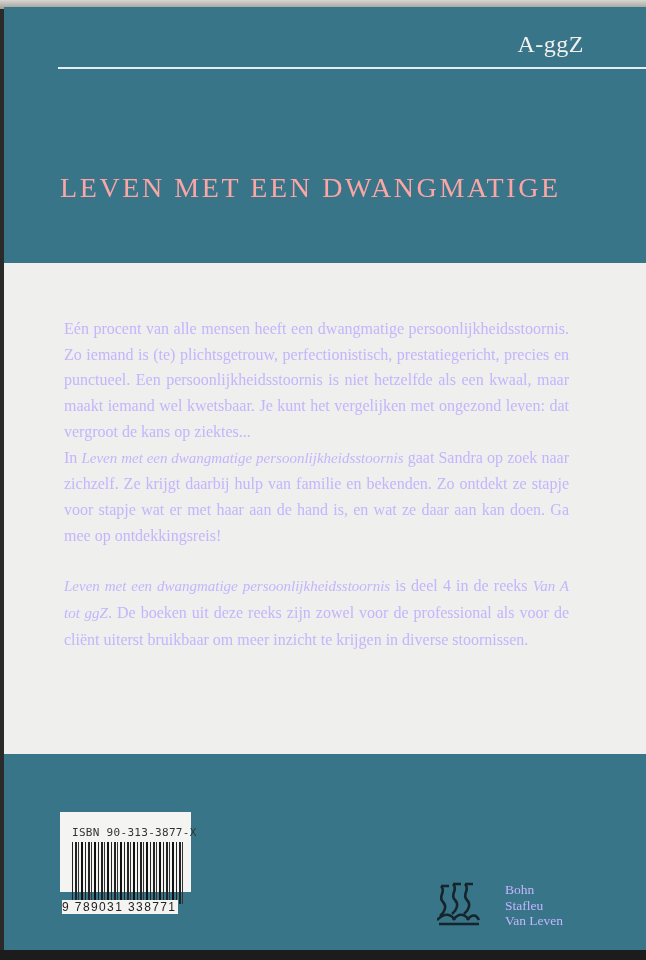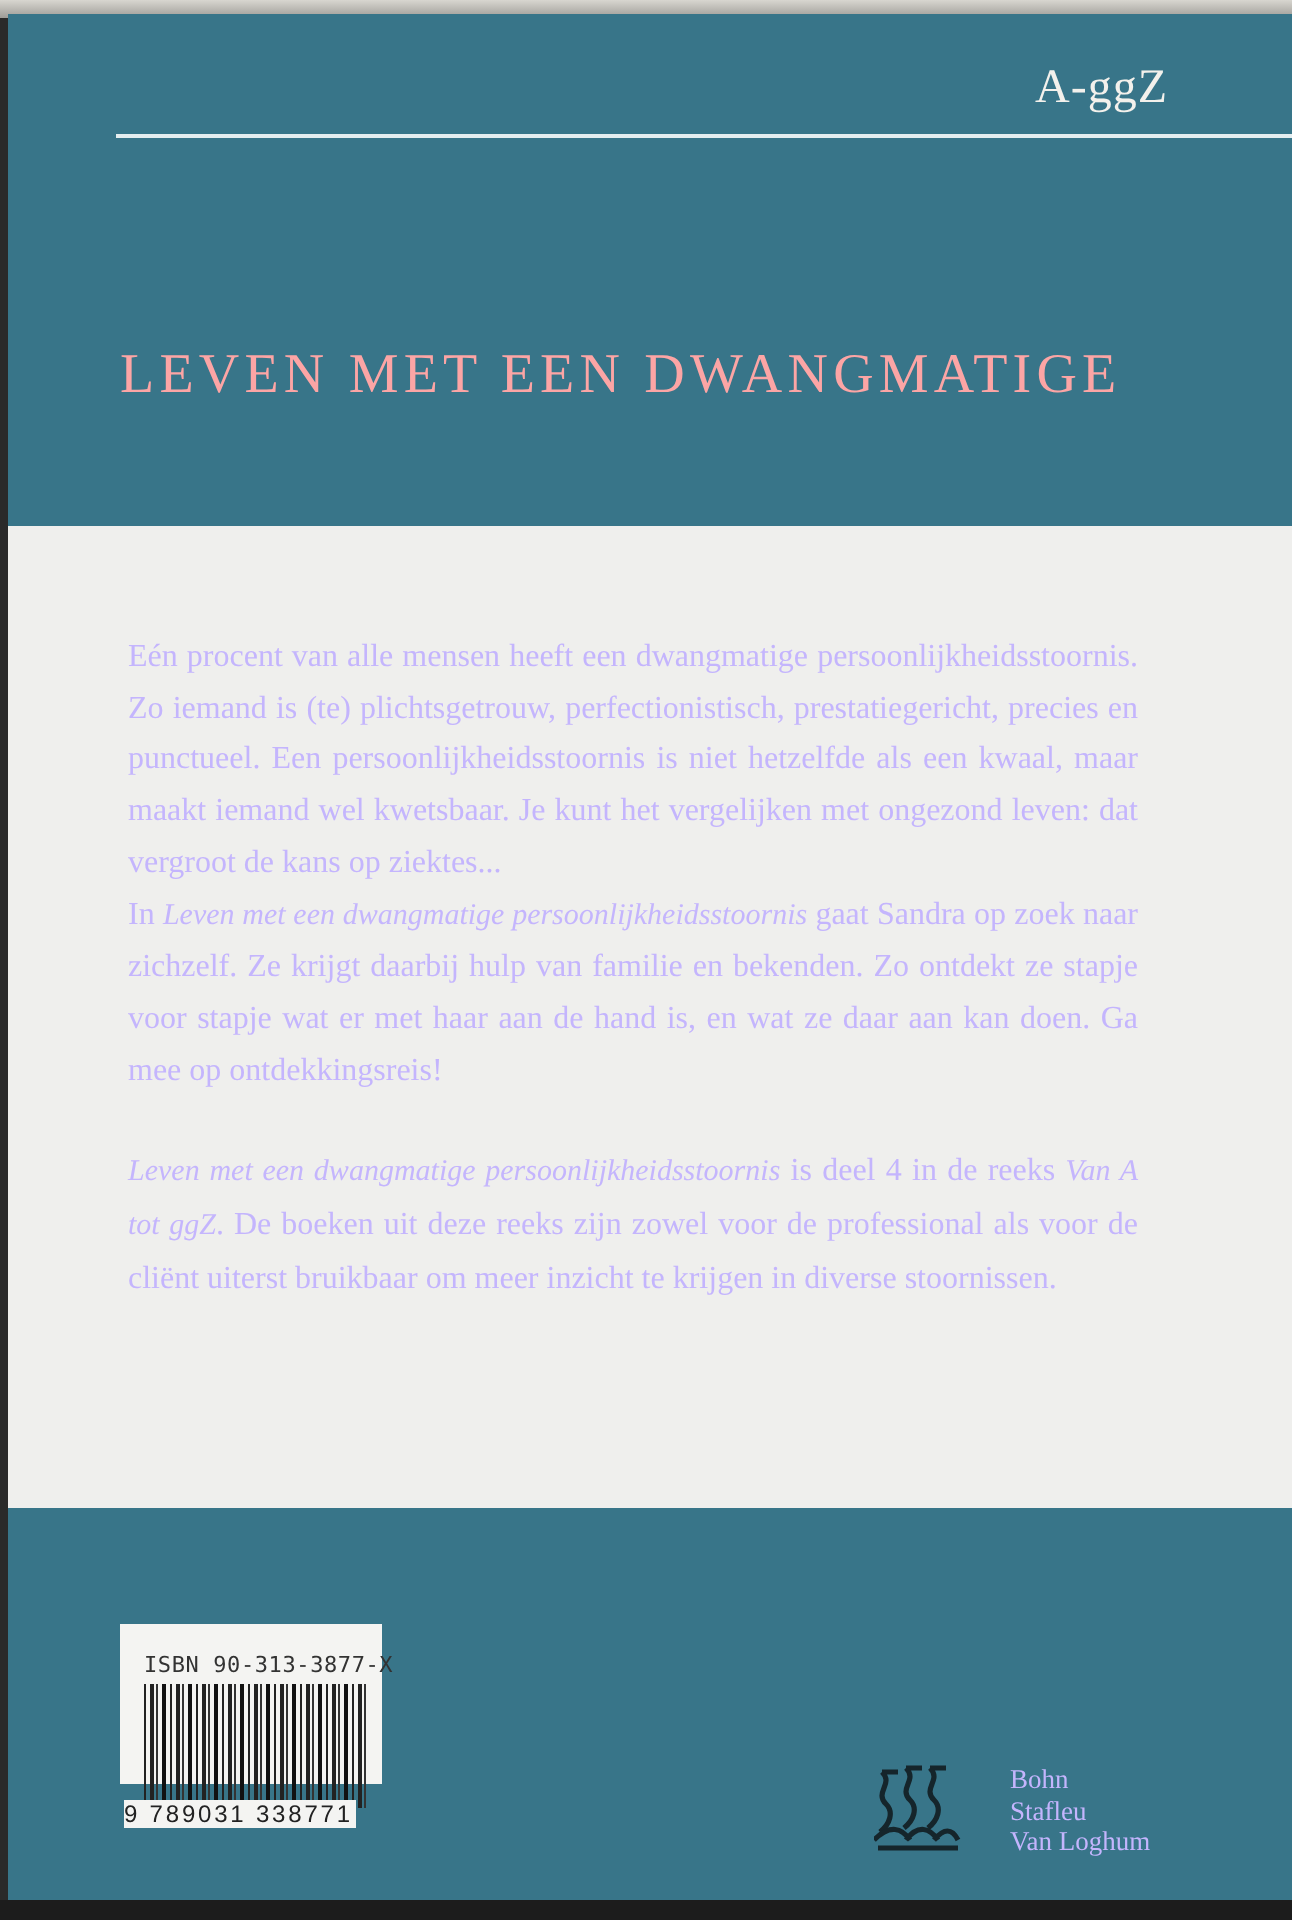--- a/index.html
+++ b/index.html
@@ -57,15 +57,15 @@
   <svg class="logo" viewBox="0 0 44 48" fill="none" stroke="#15252b" stroke-width="2.6">
     <path d="M4 6 h8 M4 6 c6 6 -4 10 2 16 c4 4 2 10 -3 14"></path>
     <path d="M16 4 h8 M16 4 c6 6 -4 10 2 16 c4 4 2 10 -3 14"></path>
     <path d="M28 4 h8 M28 4 c6 6 -4 10 2 16 c4 4 2 10 -3 14"></path>
     <path d="M0 40 c8 -8 14 -6 18 0 M16 40 c6 -8 12 -6 16 0 M30 40 c5 -6 9 -6 12 0"></path>
     <path d="M2 44 h40"></path>
   </svg>
   <div class="pubname">
     <div>Bohn</div>
     <div>Stafleu</div>
-    <div>Van Loghum</div>
+    <div>Van Leven</div>
   </div>
 </div>
 
 </body></html>

